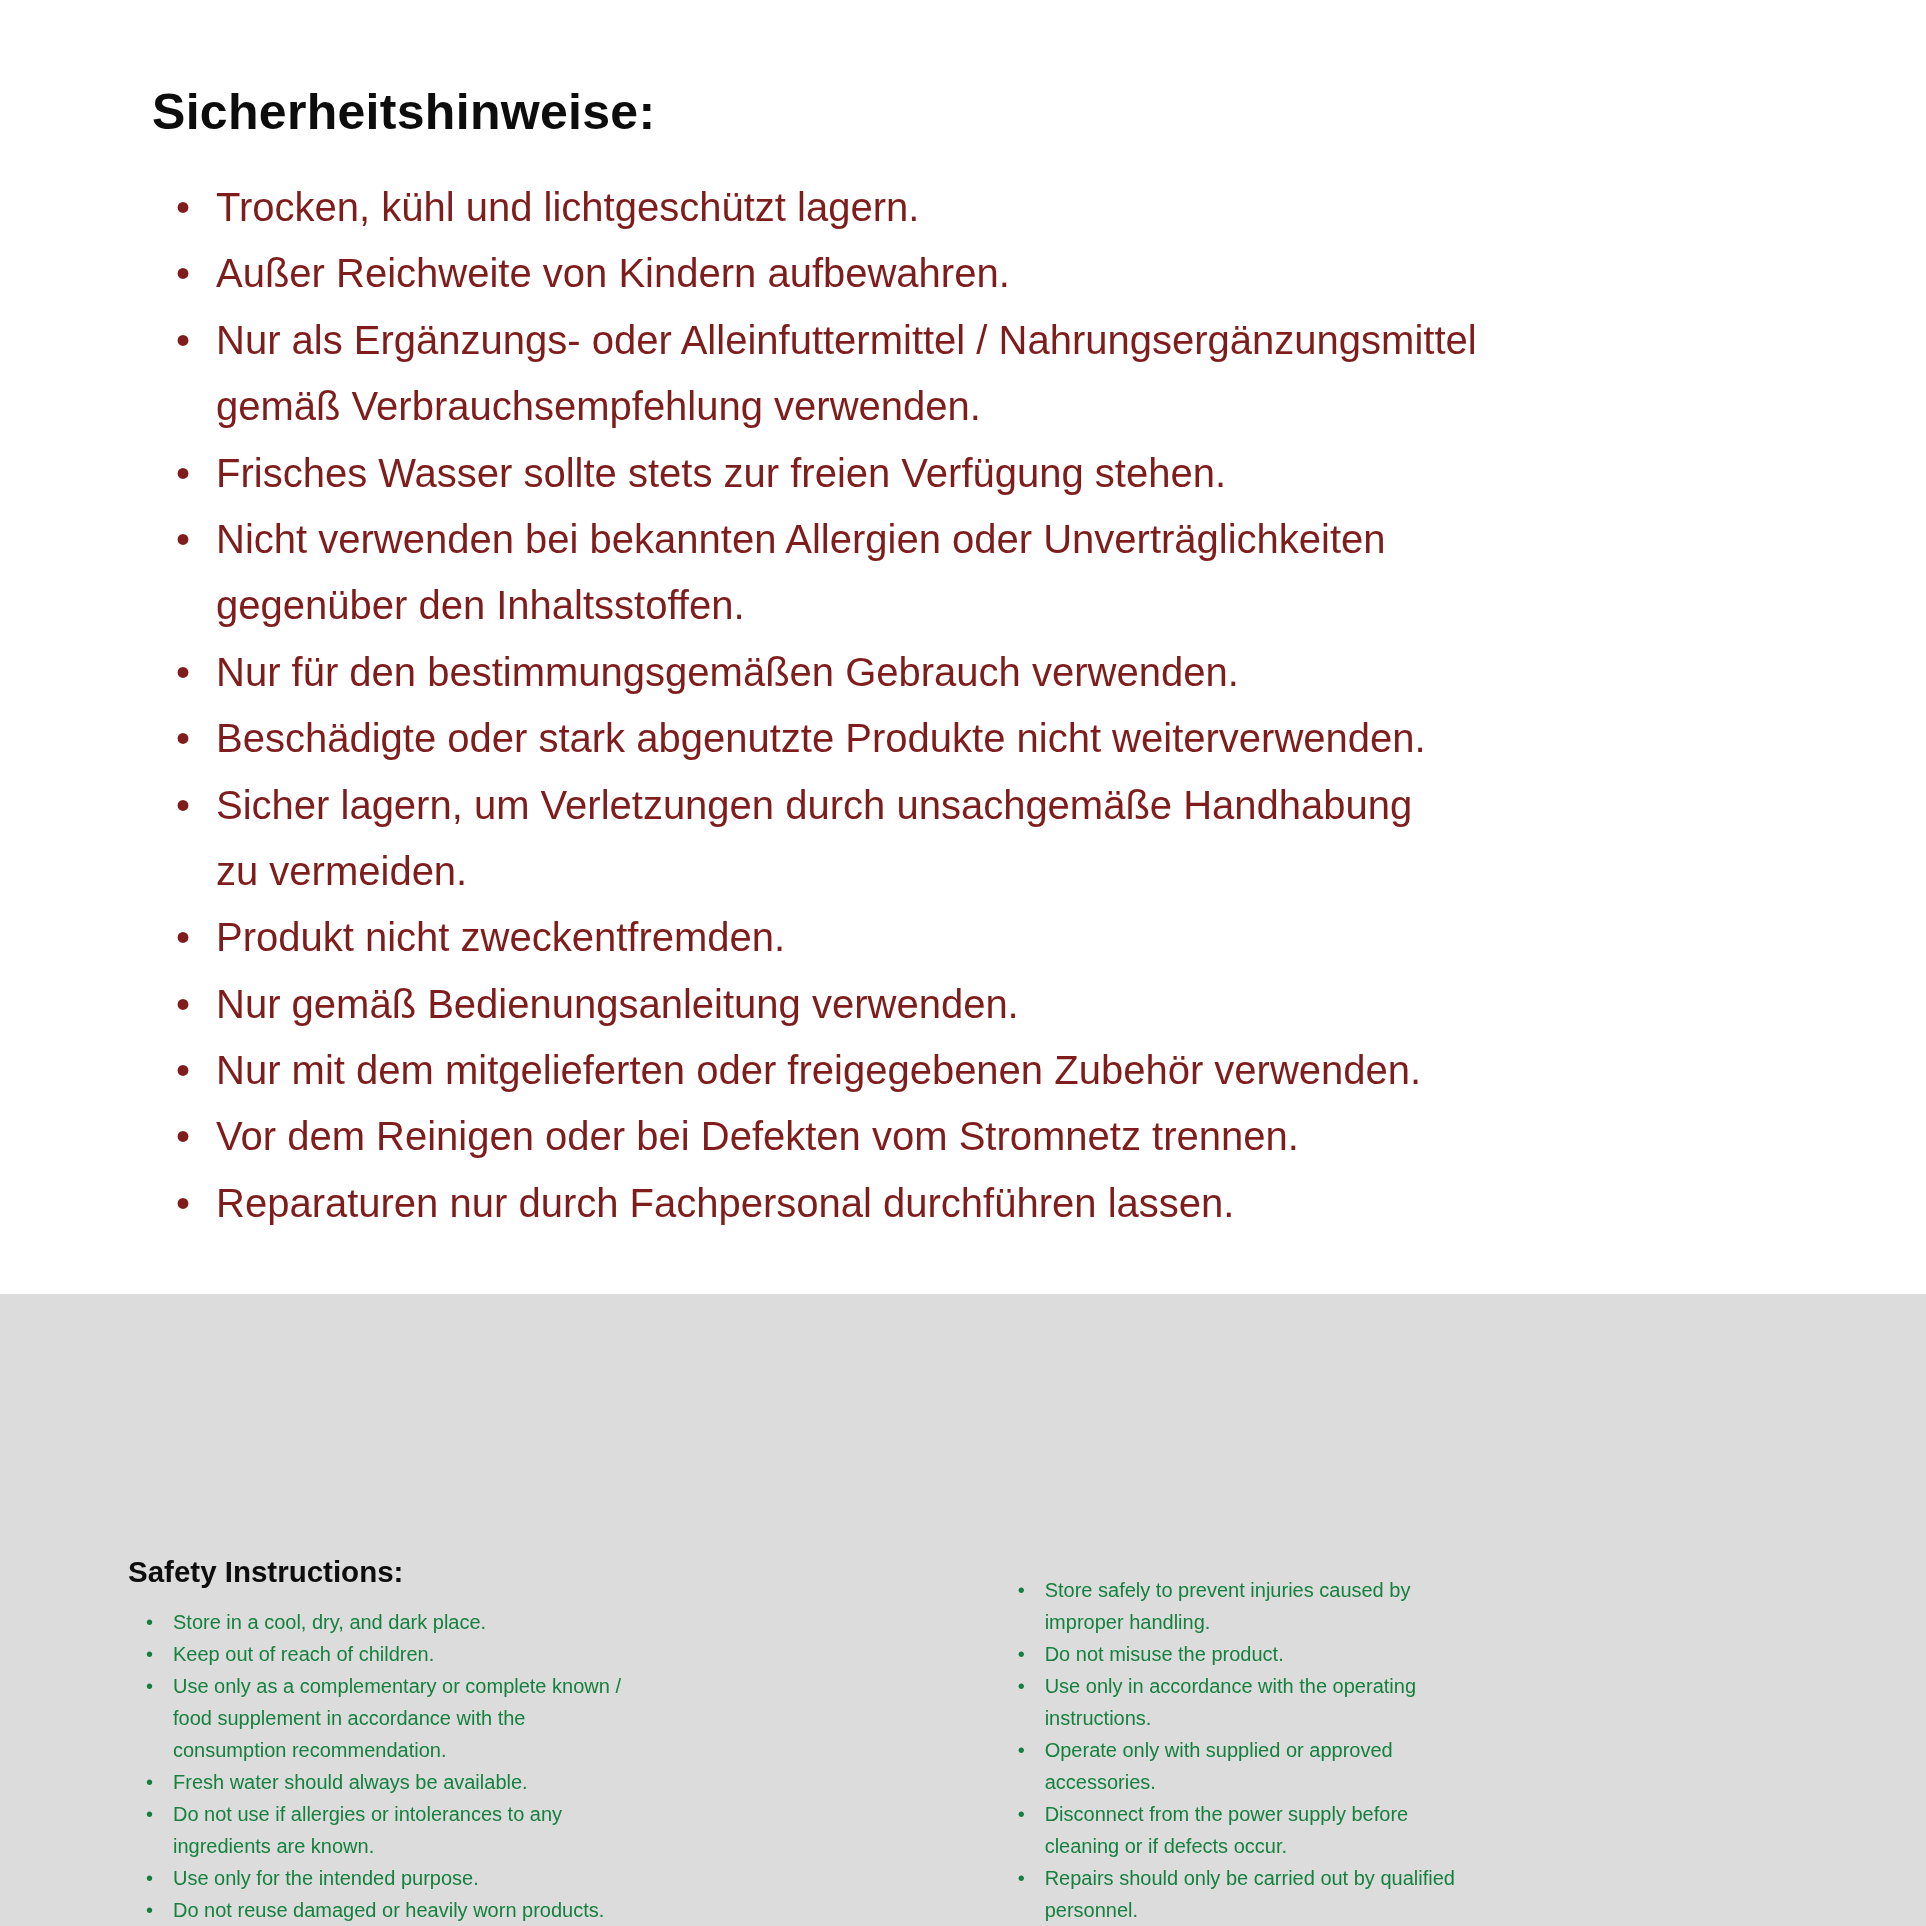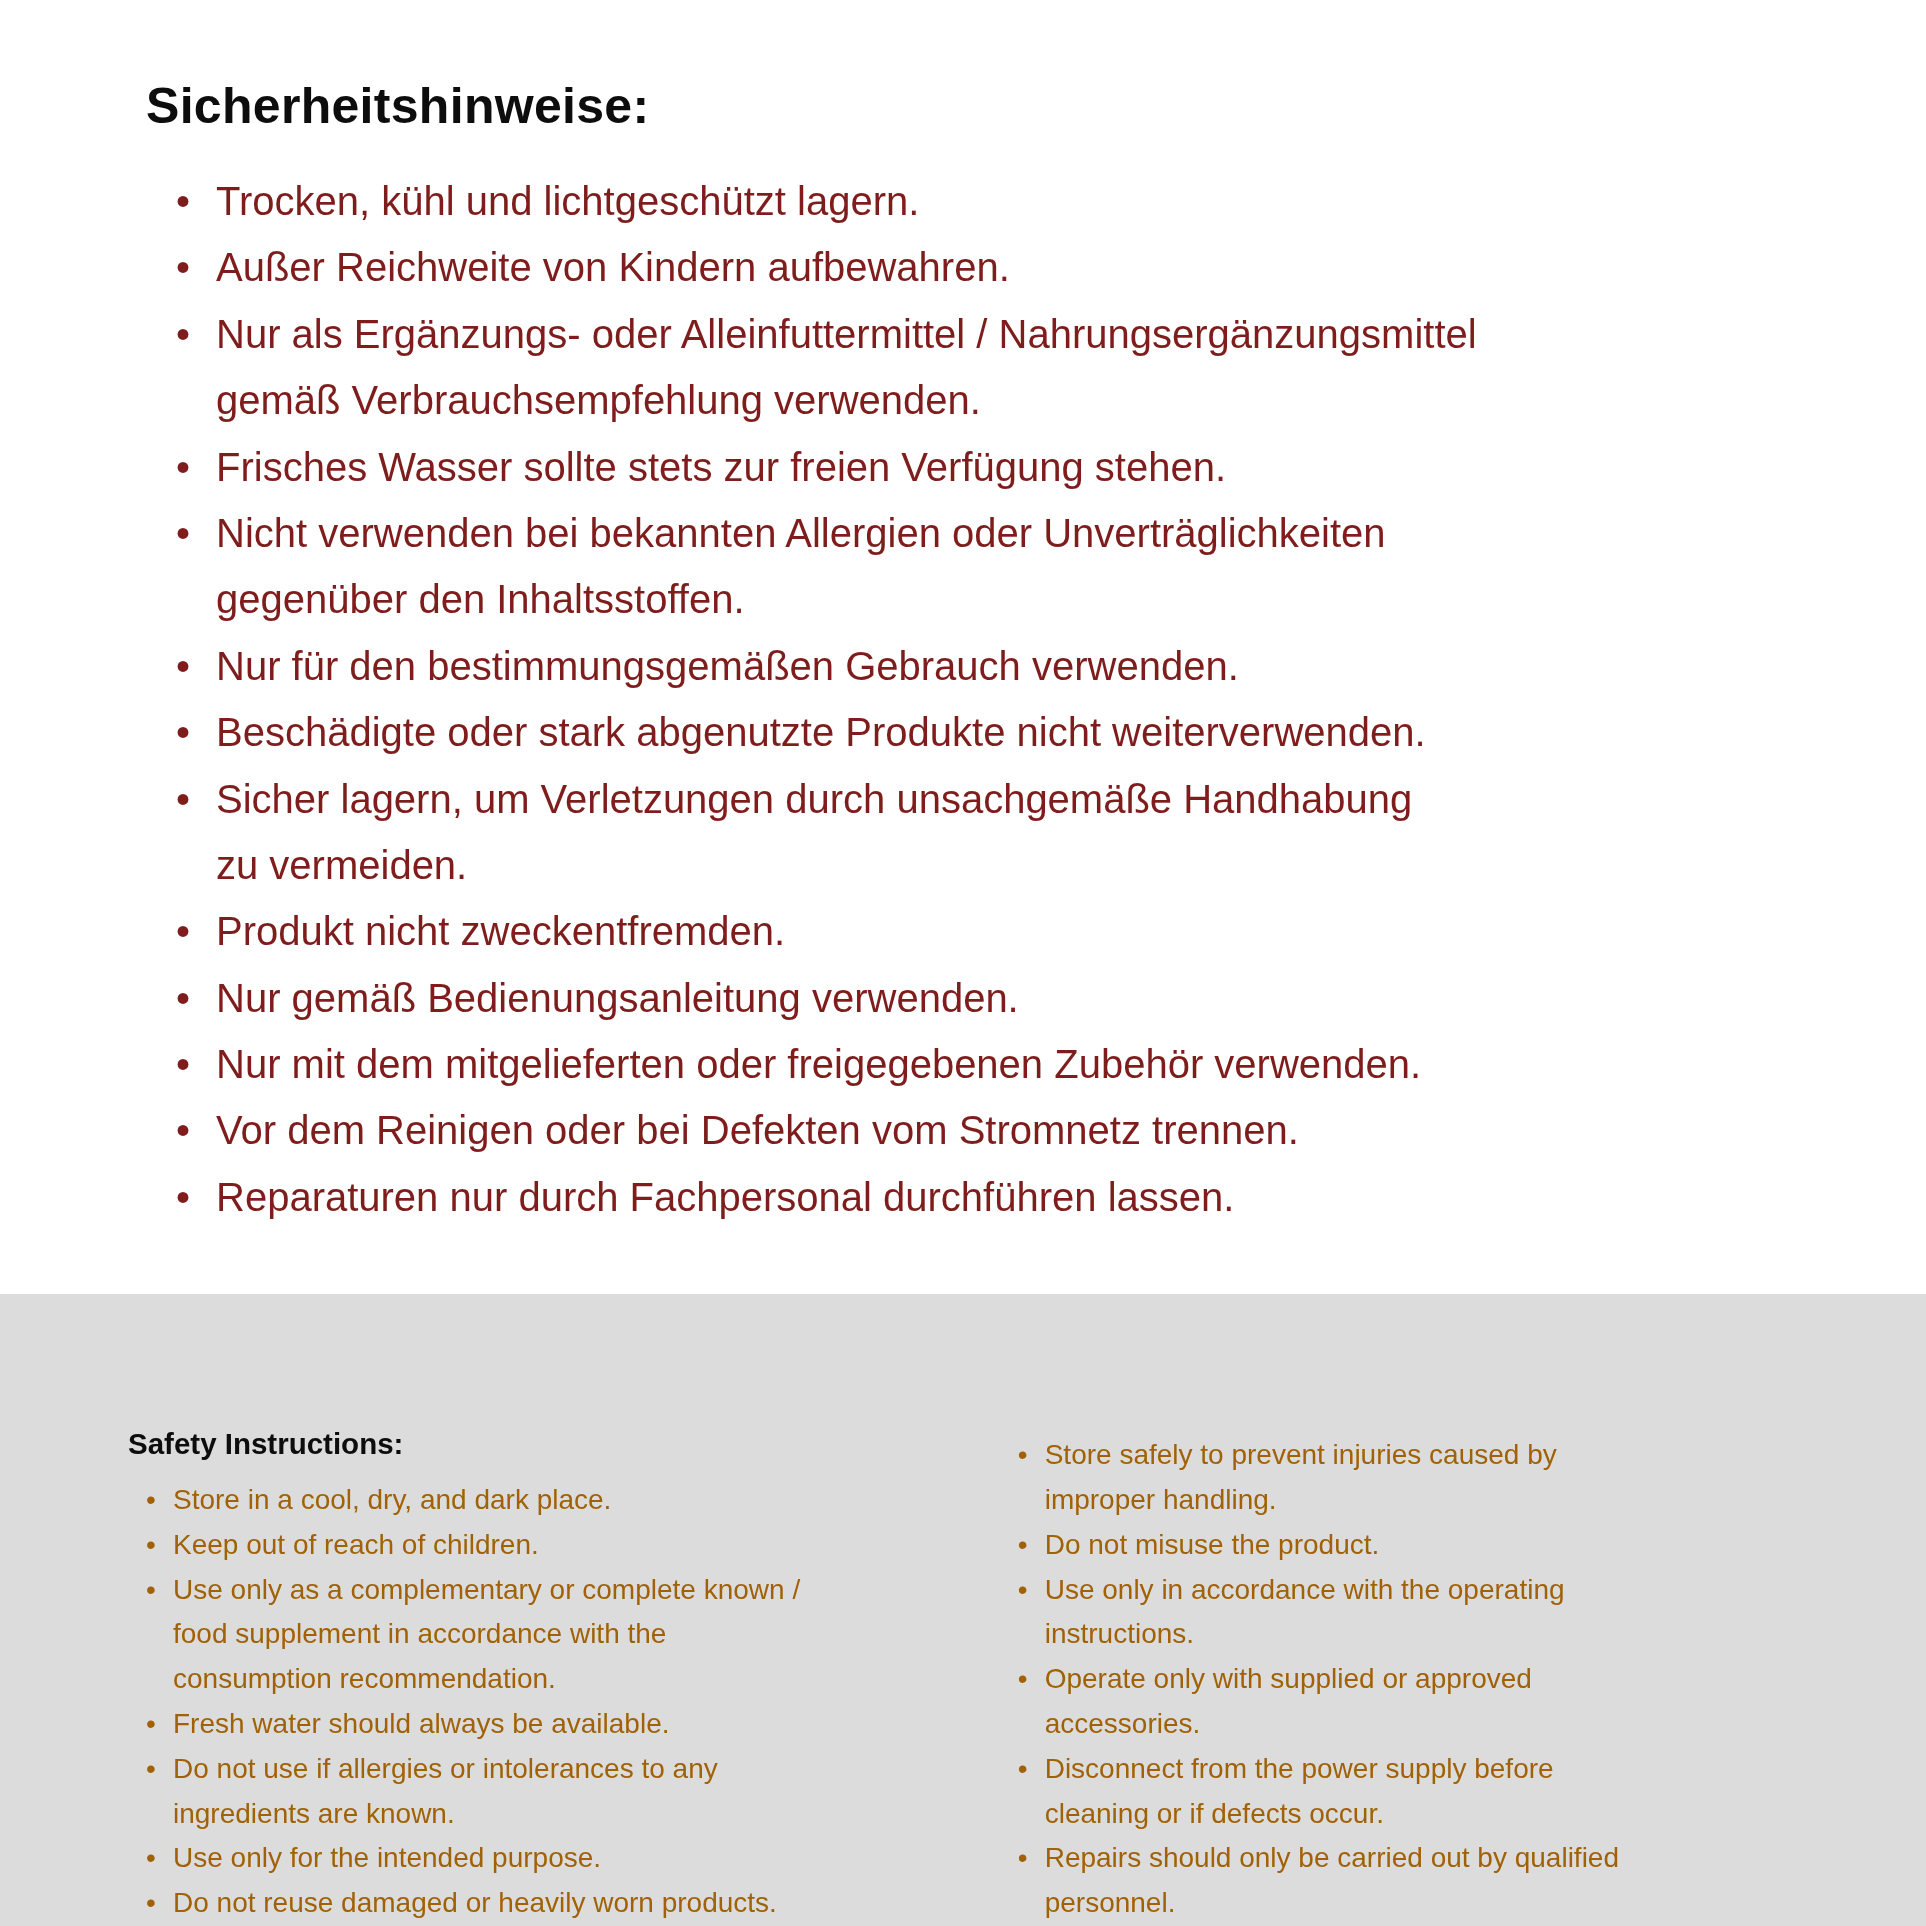--- a/index.html
+++ b/index.html
@@ -23,21 +23,21 @@
   }
 
   
   .german {
     flex: 0 0 1294px;
     box-sizing: border-box;
     padding: 67px 96px 0 136px;
     background: #ffffff;
   }
   .german h1 {
-    margin: 10px;
+    margin: 16px;
     font-size: 50px;
     font-weight: 700;
     color: #0d0d0d;
     letter-spacing: 0.3px;
   }
   .german ul {
     list-style: none;
     margin: 33px 0 0 0;
     padding: 0 0 0 40px;
   }
@@ -78,25 +78,25 @@
     font-weight: 700;
     color: #0d0d0d;
   }
   .english ul {
     list-style: none;
     margin: 0;
     padding: 0 0 0 18px;
   }
   .english li {
     position: relative;
-    font-size: 28px;
+    font-size: 20px;
     line-height: 1.6;
     padding-left: 27px;
     white-space: pre-line;
-    color: #a16207;
+    color: #15803d;
   }
   .english li::before {
     content: "\2022";
     position: absolute;
     left: 0;
     top: 0;
   }
 </style>
 </head>
 <body>

